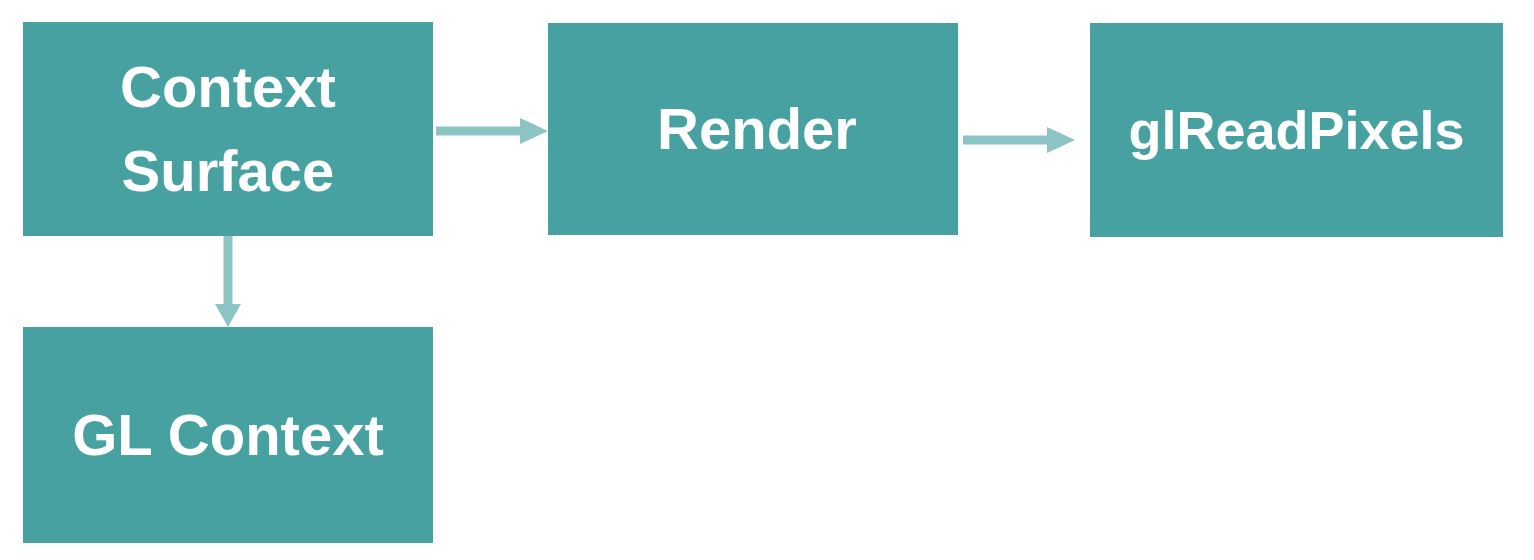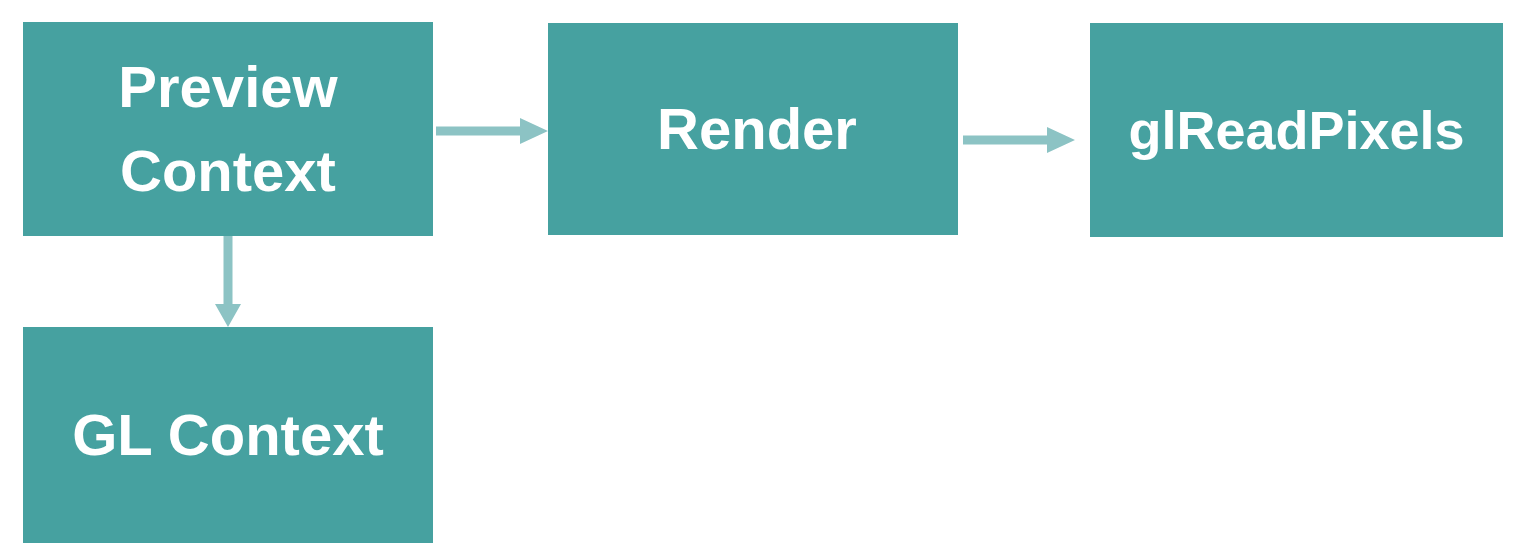--- a/index.html
+++ b/index.html
@@ -43,21 +43,21 @@
   #edge-ps-render { left: 433px; top: 116px; }
   #edge-render-grp { left: 960px; top: 125px; }
   #edge-ps-glcontext { left: 213px; top: 236px; }
 </style>
 </head>
 <body>
 
 <div class="canvas">
 
   <div class="node" id="node-preview-surface">
-    <span class="label">Preview Context</span>
+    <span class="label">Context Surface</span>
   </div>
 
   <div class="node" id="node-render">
     <span class="label">Render</span>
   </div>
 
   <div class="node" id="node-glreadpixels">
     <span class="label">glReadPixels</span>
   </div>
 

